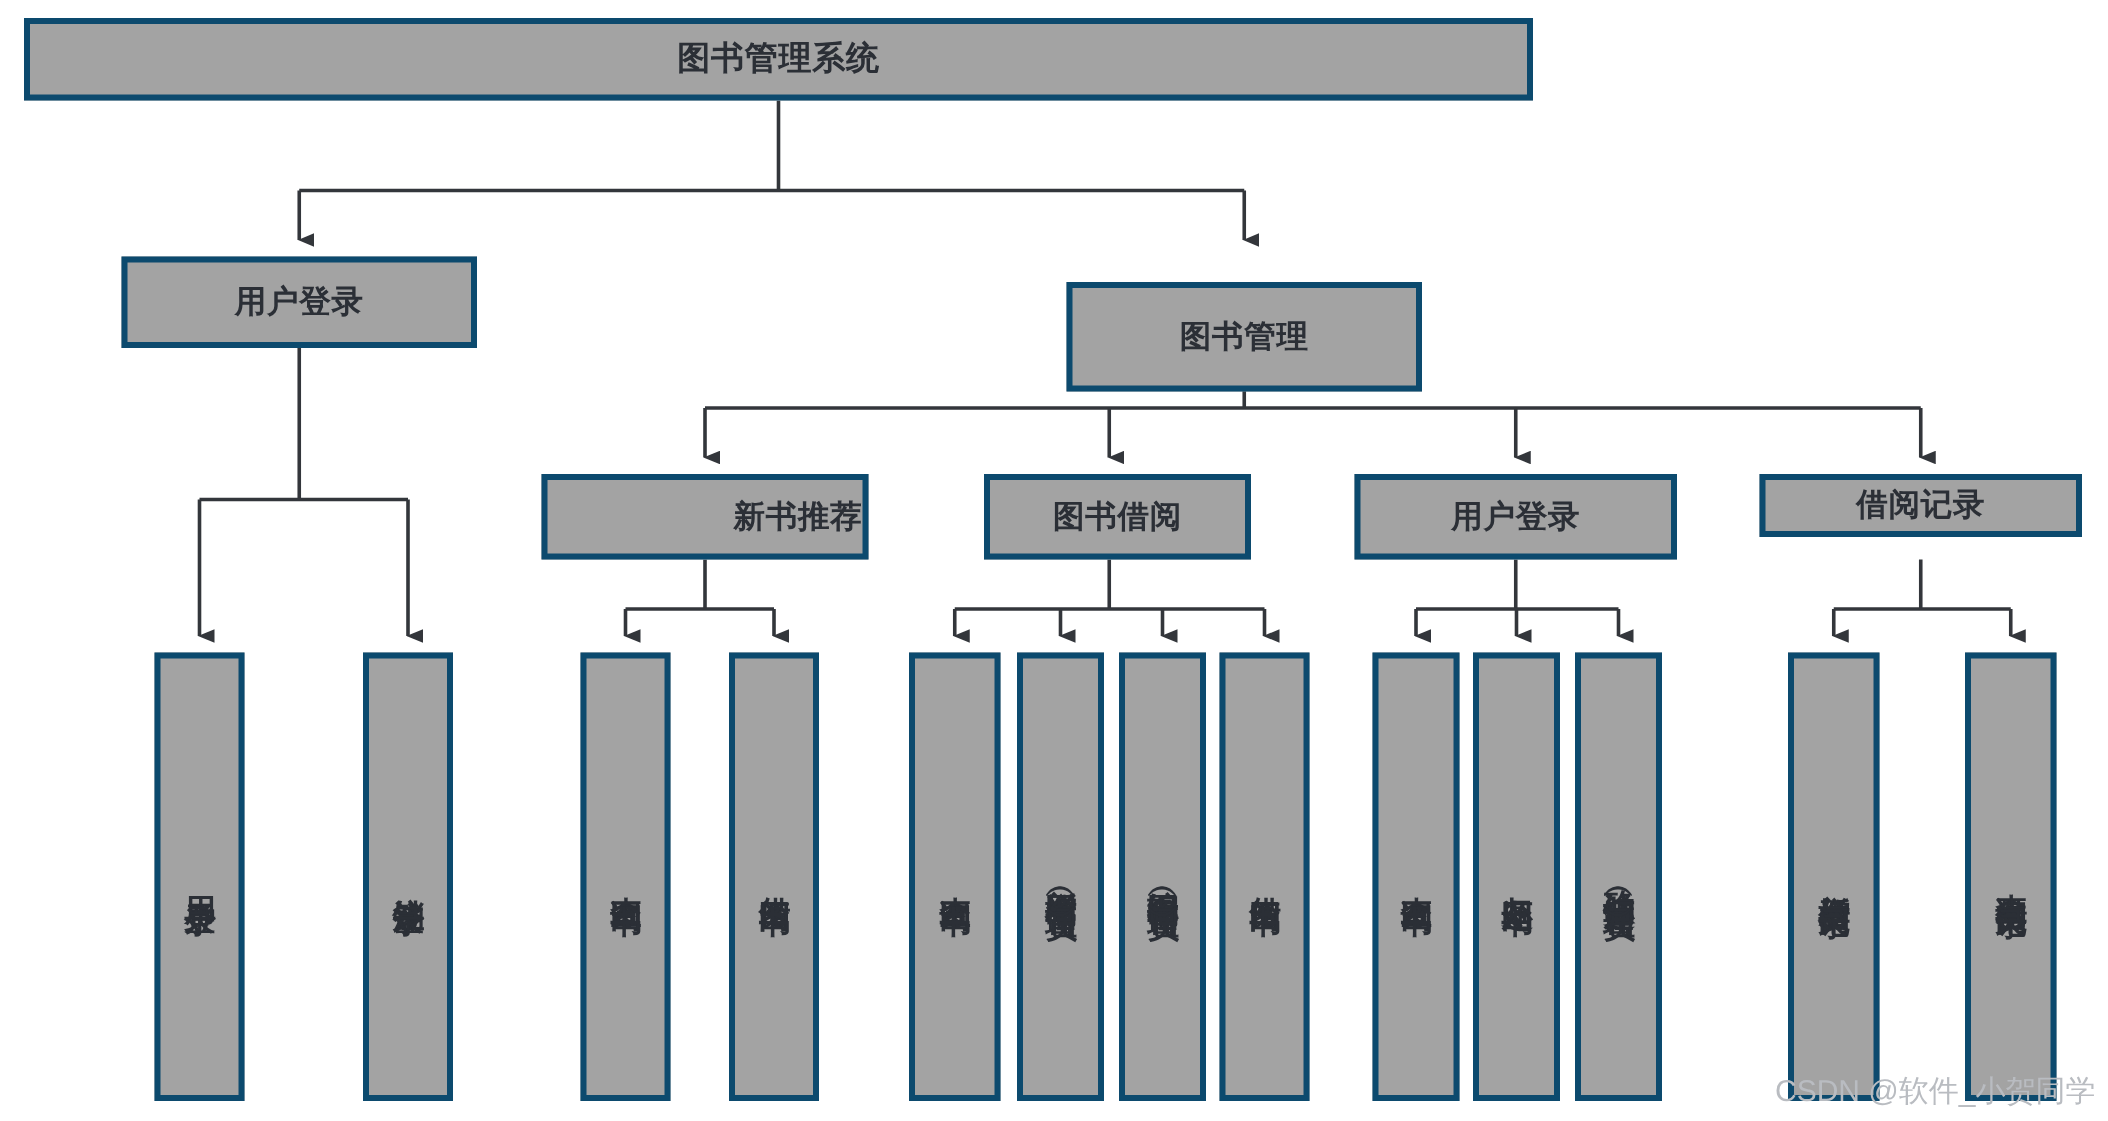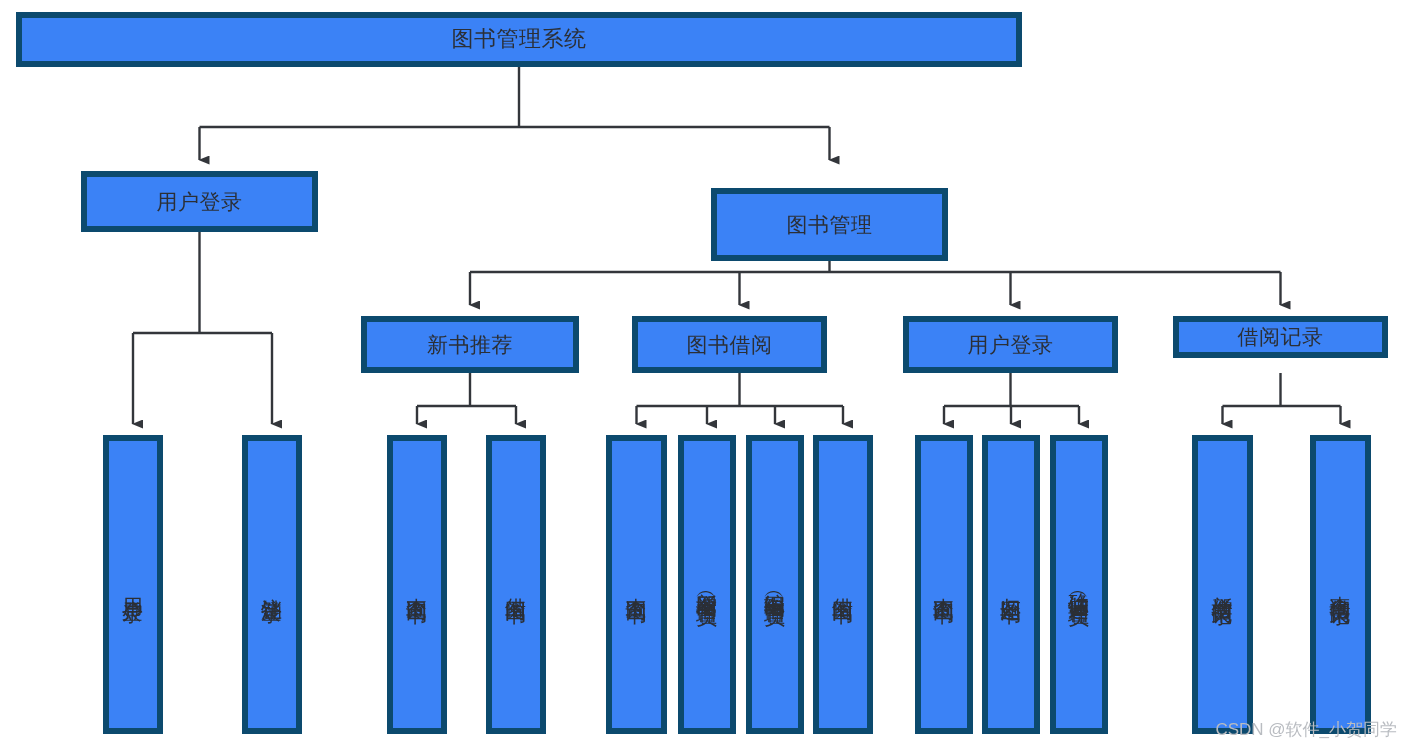--- a/index.html
+++ b/index.html
@@ -20,26 +20,27 @@
   svg.wires {
     position: absolute;
     left: 0;
     top: 0;
     width: 1405px;
     height: 747px;
   }
   .node {
     position: absolute;
     box-sizing: border-box;
-    background: #3b82f6;
-    border: 6px solid #0c4a6e;
+    background: #a3a3a3;
+    border: 4px solid #0c4a6e;
     display: flex;
     align-items: center;
     justify-content: center;
     z-index: 2;
+    font-weight: bold;
   }
   .node-label {
     color: #2b2f36;
     line-height: 1.12;
     text-align: center;
     white-space: pre;
   }
   .node.horizontal .node-label {
     font-size: 21px;
     letter-spacing: 0.5px;
@@ -56,21 +57,21 @@
     text-orientation: upright;
     font-size: 21px;
     letter-spacing: 2px;
     line-height: 1;
     max-height: 100%;
   }
   .watermark {
     position: absolute;
     right: 8px;
     bottom: 6px;
-    font-size: 17px;
+    font-size: 20px;
     color: #b9bcc1;
     z-index: 5;
     white-space: nowrap;
     font-family: "Liberation Sans", "DejaVu Sans", sans-serif;
   }
 </style>
 </head>
 <body>
 
 <div id="canvas">
@@ -120,24 +121,24 @@
   <div id="nodes-layer">
       <div class="node horizontal root" style="left: 16px; top: 12px; width: 1006px; height: 55px;">
         <span class="node-label">图书管理系统</span>
       </div>
       <div class="node horizontal" style="left: 81px; top: 171px; width: 237px; height: 61px;">
         <span class="node-label">用户登录</span>
       </div>
       <div class="node horizontal" style="left: 711px; top: 188px; width: 237px; height: 73px;">
         <span class="node-label">图书管理</span>
       </div>
-      <div class="node horizontal" style="left: 361px; top: 316px; width: 218px; height: 57px;">
+      <div class="node horizontal" style="left: 361px; top: 316px; width: 218px; height: 57px; justify-content: flex-end;">
         <span class="node-label">新书推荐</span>
       </div>
-      <div class="node horizontal" style="left: 632px; top: 316px; width: 195px; height: 57px;">
+      <div class="node horizontal" style="left: 656px; top: 316px; width: 178px; height: 57px;">
         <span class="node-label">图书借阅</span>
       </div>
       <div class="node horizontal" style="left: 903px; top: 316px; width: 215px; height: 57px;">
         <span class="node-label">用户登录</span>
       </div>
       <div class="node horizontal" style="left: 1173px; top: 316px; width: 215px; height: 42px;">
         <span class="node-label">借阅记录</span>
       </div>
       <div class="node vertical" style="left: 103px; top: 435px; width: 60px; height: 299px;">
         <span class="node-label">用户登录</span>

